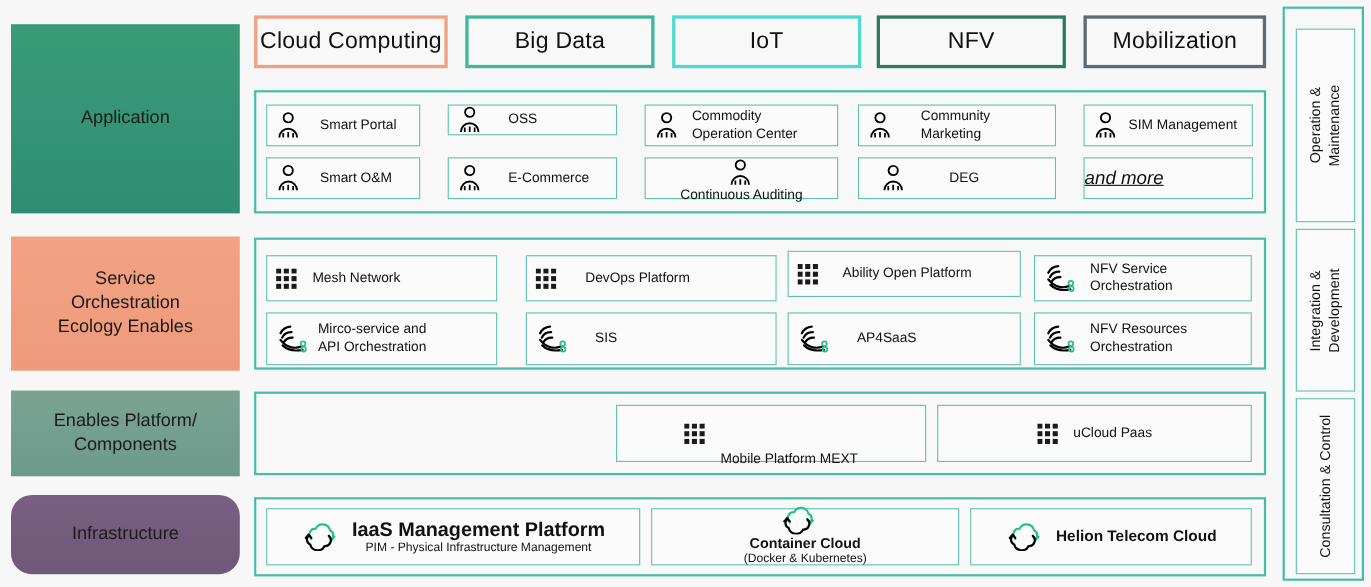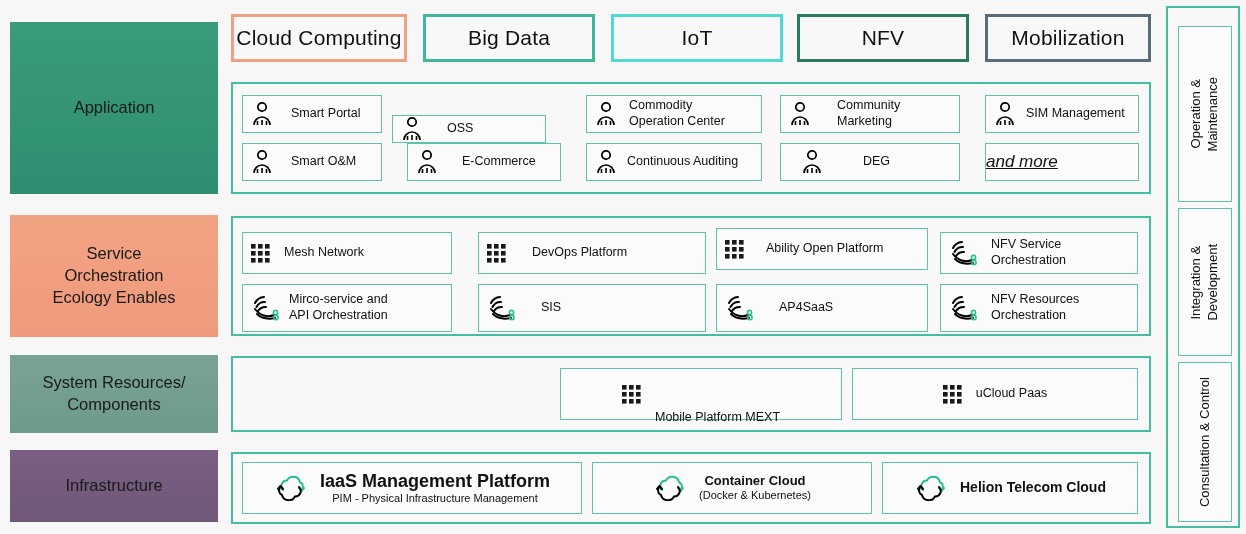--- a/index.html
+++ b/index.html
@@ -107,21 +107,21 @@
           <path d="M3 24 A8 8 0 0 1 19 24" fill="none" stroke="#000" stroke-width="1.7"></path>
           <line x1="6.5" y1="20" x2="6.5" y2="24" stroke="#000" stroke-width="1.6"></line>
           <line x1="11" y1="19" x2="11" y2="24" stroke="#000" stroke-width="1.6"></line>
           <line x1="15.5" y1="20" x2="15.5" y2="24" stroke="#000" stroke-width="1.6"></line>
         </svg>
       </span>
       <div>
         <div class="txt">Smart Portal</div>
       </div>
     </div>
-    <div class="card lead" style="left: 392px; top: 95px; width: 154px; height: 28px; margin-top: 20px;">
+    <div class="card lead" style="left: 407px; top: 95px; width: 154px; height: 28px;">
       <span class="ico" style="margin-left: 8px; margin-right: 22px;">
         <svg width="24" height="26" viewBox="0 0 24 26">
           <circle cx="11" cy="6" r="4.2" fill="none" stroke="#000" stroke-width="1.7"></circle>
           <path d="M3 24 A8 8 0 0 1 19 24" fill="none" stroke="#000" stroke-width="1.7"></path>
           <line x1="6.5" y1="20" x2="6.5" y2="24" stroke="#000" stroke-width="1.6"></line>
           <line x1="11" y1="19" x2="11" y2="24" stroke="#000" stroke-width="1.6"></line>
           <line x1="15.5" y1="20" x2="15.5" y2="24" stroke="#000" stroke-width="1.6"></line>
         </svg>
       </span>
       <div>
@@ -193,21 +193,21 @@
           <path d="M3 24 A8 8 0 0 1 19 24" fill="none" stroke="#000" stroke-width="1.7"></path>
           <line x1="6.5" y1="20" x2="6.5" y2="24" stroke="#000" stroke-width="1.6"></line>
           <line x1="11" y1="19" x2="11" y2="24" stroke="#000" stroke-width="1.6"></line>
           <line x1="15.5" y1="20" x2="15.5" y2="24" stroke="#000" stroke-width="1.6"></line>
         </svg>
       </span>
       <div>
         <div class="txt">E-Commerce</div>
       </div>
     </div>
-    <div class="card lead" style="left: 586px; top: 143px; width: 176px; height: 38px;">
+    <div class="card lead" style="left: 586px; top: 143px; width: 176px; height: 38px; flex-direction: column;">
       <span class="ico" style="margin-left: 8px; margin-right: 8px;">
         <svg width="24" height="26" viewBox="0 0 24 26">
           <circle cx="11" cy="6" r="4.2" fill="none" stroke="#000" stroke-width="1.7"></circle>
           <path d="M3 24 A8 8 0 0 1 19 24" fill="none" stroke="#000" stroke-width="1.7"></path>
           <line x1="6.5" y1="20" x2="6.5" y2="24" stroke="#000" stroke-width="1.6"></line>
           <line x1="11" y1="19" x2="11" y2="24" stroke="#000" stroke-width="1.6"></line>
           <line x1="15.5" y1="20" x2="15.5" y2="24" stroke="#000" stroke-width="1.6"></line>
         </svg>
       </span>
       <div>
@@ -368,21 +368,21 @@
           <circle cx="24.5" cy="17.5" r="2.1" fill="none" stroke="#2bbd92" stroke-width="1.6"></circle>
           <circle cx="25" cy="22.5" r="2.1" fill="none" stroke="#2bbd92" stroke-width="1.6"></circle>
         </svg>
       </span>
       <div>
         <div class="txt">NFV Resources
 Orchestration</div>
       </div>
     </div>
     <div class="layer-label" style="top: 355px; height: 78px; background: linear-gradient(rgb(123, 163, 148), rgb(109, 154, 140)); color: rgb(26, 26, 26);">
-      <span style="white-space: pre-line;">System Resources/
+      <span style="white-space: pre-line;">Enables Platform/
 Components</span>
     </div>
     <div class="panel" style="left: 231px; top: 356px; width: 920px; height: 76px;"></div>
     <div class="card center" style="left: 560px; top: 368px; width: 282px; height: 52px;">
       <span class="ico" style="margin-left: 0px; margin-right: 14px;">
         <svg width="19" height="19" viewBox="0 0 19 19">
           <rect x="0" y="0" width="4.6" height="4.6" fill="#1a1a1a"></rect>
           <rect x="7" y="0" width="4.6" height="4.6" fill="#1a1a1a"></rect>
           <rect x="14" y="0" width="4.6" height="4.6" fill="#1a1a1a"></rect>
           <rect x="0" y="7" width="4.6" height="4.6" fill="#1a1a1a"></rect>
@@ -408,39 +408,39 @@
           <rect x="14" y="7" width="4.6" height="4.6" fill="#1a1a1a"></rect>
           <rect x="0" y="14" width="4.6" height="4.6" fill="#1a1a1a"></rect>
           <rect x="7" y="14" width="4.6" height="4.6" fill="#1a1a1a"></rect>
           <rect x="14" y="14" width="4.6" height="4.6" fill="#1a1a1a"></rect>
         </svg>
       </span>
       <div style="text-align: center;">
         <div class="txt">uCloud Paas</div>
       </div>
     </div>
-    <div class="layer-label" style="top: 450px; height: 72px; background: linear-gradient(rgb(122, 95, 130), rgb(111, 88, 120)); color: rgb(26, 26, 26);">
+    <div class="layer-label" style="top: 450px; height: 72px; background: linear-gradient(rgb(122, 95, 130), rgb(111, 88, 120)); color: rgb(26, 26, 26); border-radius: 19px;">
       <span style="white-space: pre-line;">Infrastructure</span>
     </div>
     <div class="panel" style="left: 231px; top: 452px; width: 920px; height: 72px;"></div>
     <div class="card center" style="left: 242px; top: 462px; width: 340px; height: 52px;">
       <span class="ico" style="margin-left: 0px; margin-right: 12px;">
         <svg width="34" height="26" viewBox="0 0 34 26">
           <path d="M9 15 A5.5 5.5 0 0 1 13 5.5 A7 7 0 0 1 26 7 A5 5 0 0 1 27 15.5" fill="none" stroke="#2bbd92" stroke-width="2" stroke-linecap="round"></path>
           <path d="M25 13 l2.5 3 2.5 -3" fill="none" stroke="#2bbd92" stroke-width="2" stroke-linecap="round" stroke-linejoin="round"></path>
           <path d="M25 12 A5.5 5.5 0 0 1 21 21.5 A7 7 0 0 1 8 20 A5 5 0 0 1 7 11.5" fill="none" stroke="#000" stroke-width="2" stroke-linecap="round"></path>
           <path d="M9 14 l-2.5 -3 -2.5 3" fill="none" stroke="#000" stroke-width="2" stroke-linecap="round" stroke-linejoin="round"></path>
         </svg>
       </span>
       <div style="text-align: center;">
         <div class="txt" style="font-weight: 700; font-size: 18px;">IaaS Management Platform</div>
         <div style="font-size: 11px; white-space: pre-line;">PIM - Physical Infrastructure Management</div>
       </div>
     </div>
-    <div class="card center" style="left: 592px; top: 462px; width: 280px; height: 52px;">
+    <div class="card center" style="left: 592px; top: 462px; width: 280px; height: 52px; flex-direction: column;">
       <span class="ico" style="margin-left: 0px; margin-right: 12px;">
         <svg width="34" height="26" viewBox="0 0 34 26">
           <path d="M9 15 A5.5 5.5 0 0 1 13 5.5 A7 7 0 0 1 26 7 A5 5 0 0 1 27 15.5" fill="none" stroke="#2bbd92" stroke-width="2" stroke-linecap="round"></path>
           <path d="M25 13 l2.5 3 2.5 -3" fill="none" stroke="#2bbd92" stroke-width="2" stroke-linecap="round" stroke-linejoin="round"></path>
           <path d="M25 12 A5.5 5.5 0 0 1 21 21.5 A7 7 0 0 1 8 20 A5 5 0 0 1 7 11.5" fill="none" stroke="#000" stroke-width="2" stroke-linecap="round"></path>
           <path d="M9 14 l-2.5 -3 -2.5 3" fill="none" stroke="#000" stroke-width="2" stroke-linecap="round" stroke-linejoin="round"></path>
         </svg>
       </span>
       <div style="text-align: center;">
         <div class="txt" style="font-weight: 700; font-size: 13px;">Container Cloud</div>

